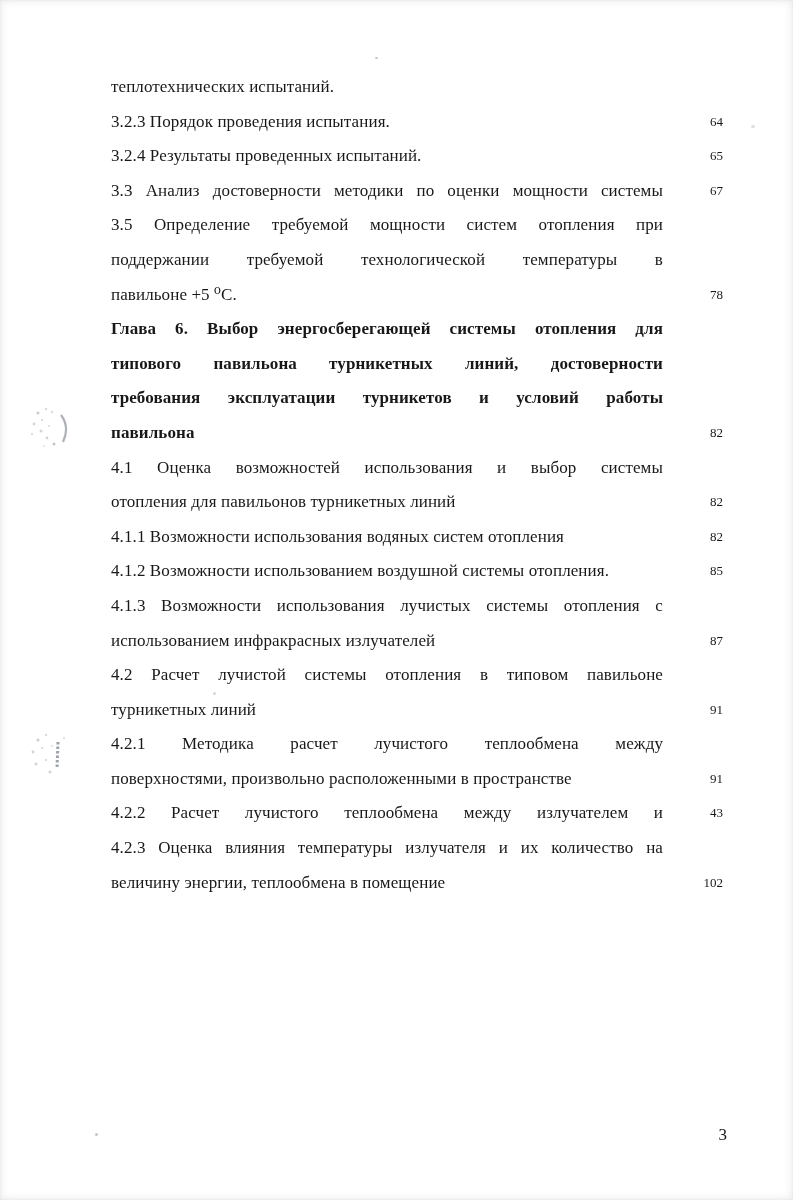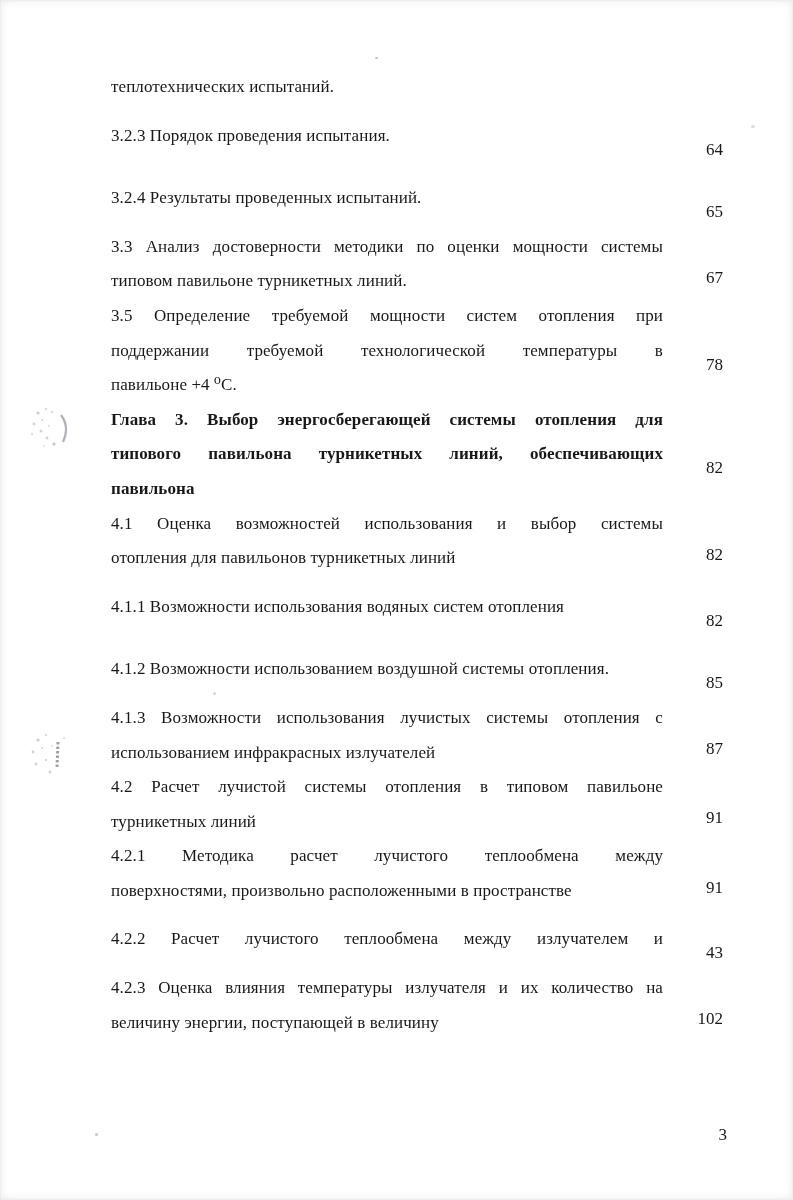--- a/index.html
+++ b/index.html
@@ -22,21 +22,21 @@
     box-shadow: inset 0 0 10px rgba(120,120,120,0.18), inset 0 0 2px rgba(120,120,120,0.12);
   }
   .content {
     position: absolute;
     left: 111px;
     top: 70px;
     width: 612px;
   }
   .entry {
     display: flex;
-    align-items: center;
+    align-items: flex-end;
   }
   .entry-text {
     width: 552px;
     font-size: 17px;
     line-height: 34.6px;
     letter-spacing: 0.1px;
   }
   .entry.bold .entry-text {
     font-weight: bold;
   }
@@ -44,23 +44,22 @@
     text-align: justify;
     text-align-last: justify;
     white-space: normal;
   }
   .line.last {
     text-align-last: left;
   }
   .entry-page {
     flex: 1;
     text-align: right;
-    font-size: 17px;
+    font-size: 13px;
     line-height: 34.6px;
-    margin-top: 28px;
   }
   .footer {
     position: absolute;
     left: 111px;
     top: 1122px;
     width: 616px;
     text-align: right;
     font-size: 17px;
     line-height: 26px;
   }
@@ -137,40 +136,40 @@
   <div class="entry">
     <div class="entry-text">
         <div class="line last">3.2.4 Результаты проведенных испытаний.</div>
       </div>
     <div class="entry-page">65</div>
   </div>
 
   <div class="entry">
     <div class="entry-text">
         <div class="line">3.3 Анализ достоверности методики по   оценки мощности системы</div>
-        <div class="line last">типовом павильоне турникетных линий.</div>
       </div>
     <div class="entry-page">67</div>
   </div>
 
 
   <div class="entry">
     <div class="entry-text">
         <div class="line">3.5 Определение требуемой мощности систем отопления при</div>
         <div class="line">поддержании требуемой технологической  температуры в</div>
-        <div class="line last">павильоне  +4 ⁰С.</div>
+        <div class="line last">павильоне  +5 ⁰С.</div>
       </div>
     <div class="entry-page">78</div>
   </div>
 
 
   <div class="entry bold">
     <div class="entry-text">
-        <div class="line">Глава 3. Выбор энергосберегающей системы отопления для</div>
-        <div class="line">типового павильона турникетных линий, обеспечивающих</div>
+        <div class="line">Глава 6. Выбор энергосберегающей системы отопления для</div>
+        <div class="line">типового павильона турникетных линий, достоверности</div>
+        <div class="line">требования эксплуатации турникетов и условий работы</div>
         <div class="line last">павильона</div>
       </div>
     <div class="entry-page">82</div>
   </div>
 
   <div class="entry">
     <div class="entry-text">
         <div class="line">4.1 Оценка возможностей использования  и выбор системы</div>
         <div class="line last">отопления для павильонов турникетных линий</div>
       </div>
@@ -218,19 +217,19 @@
   <div class="entry">
     <div class="entry-text">
         <div class="line">4.2.2  Расчет лучистого теплообмена между излучателем и</div>
       </div>
     <div class="entry-page">43</div>
   </div>
 
   <div class="entry">
     <div class="entry-text">
         <div class="line">4.2.3 Оценка влияния температуры излучателя и их количество на</div>
-        <div class="line last">величину энергии, поступающей в величину</div>
+        <div class="line last">величину энергии, теплообмена в помещение</div>
       </div>
     <div class="entry-page">102</div>
   </div>
 </div>
 
 <div class="footer">3</div>
 
 </body></html>

